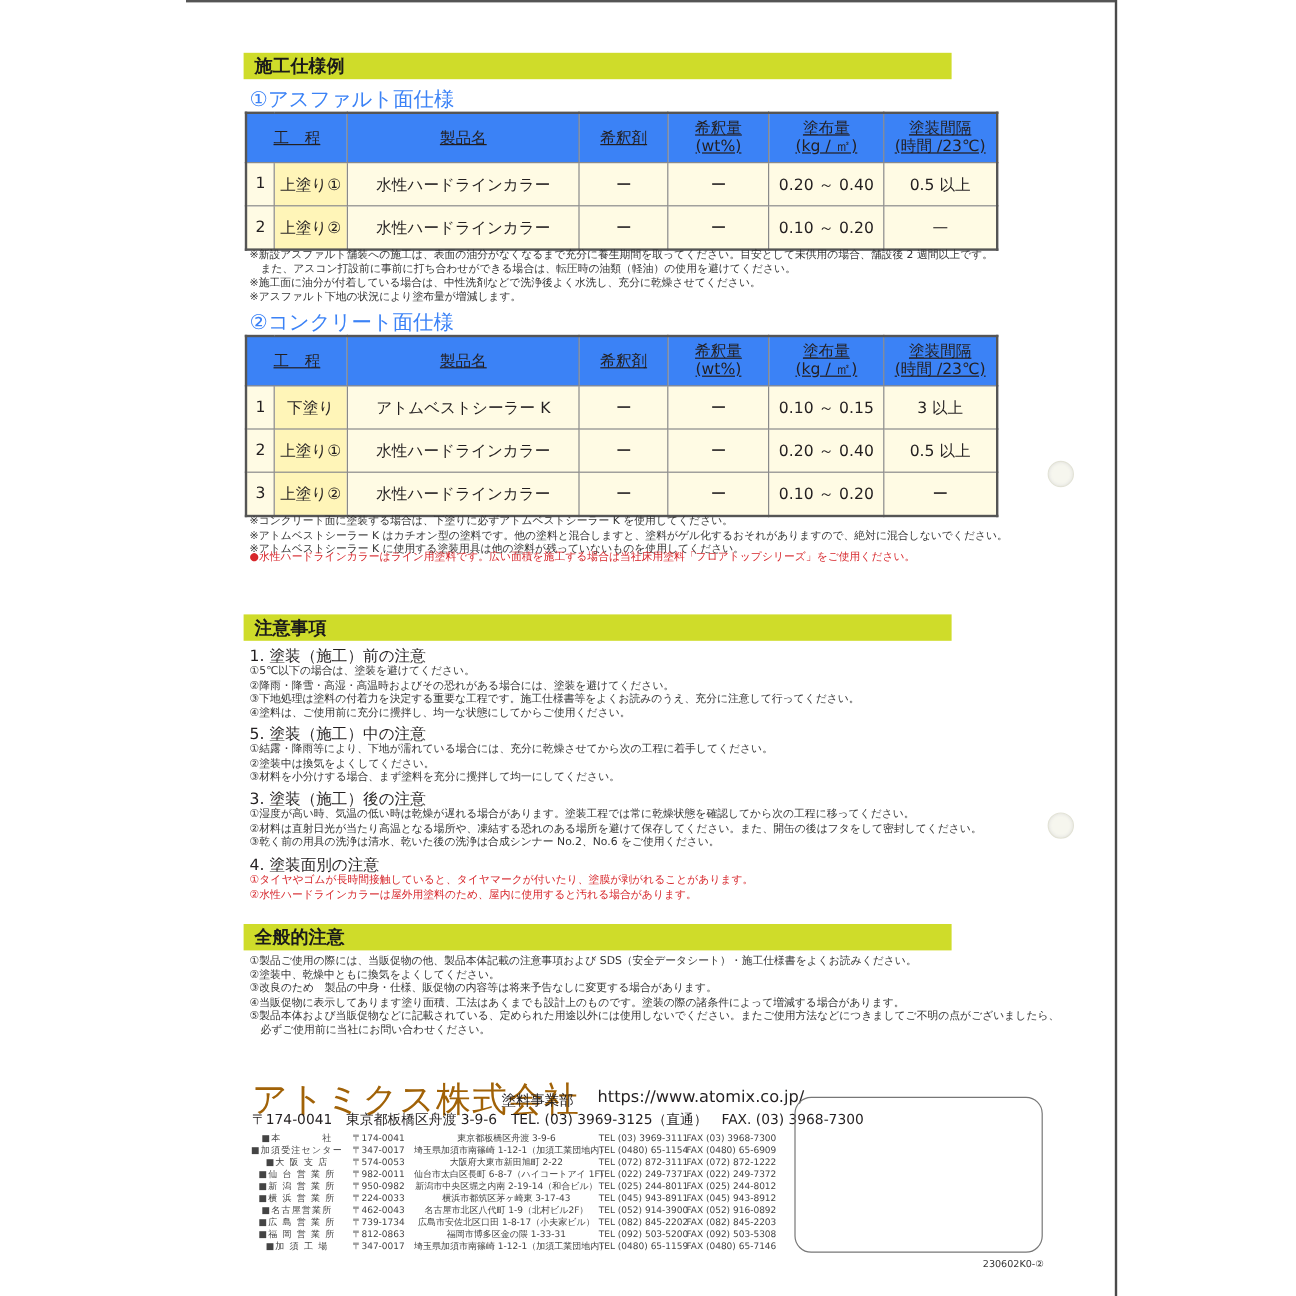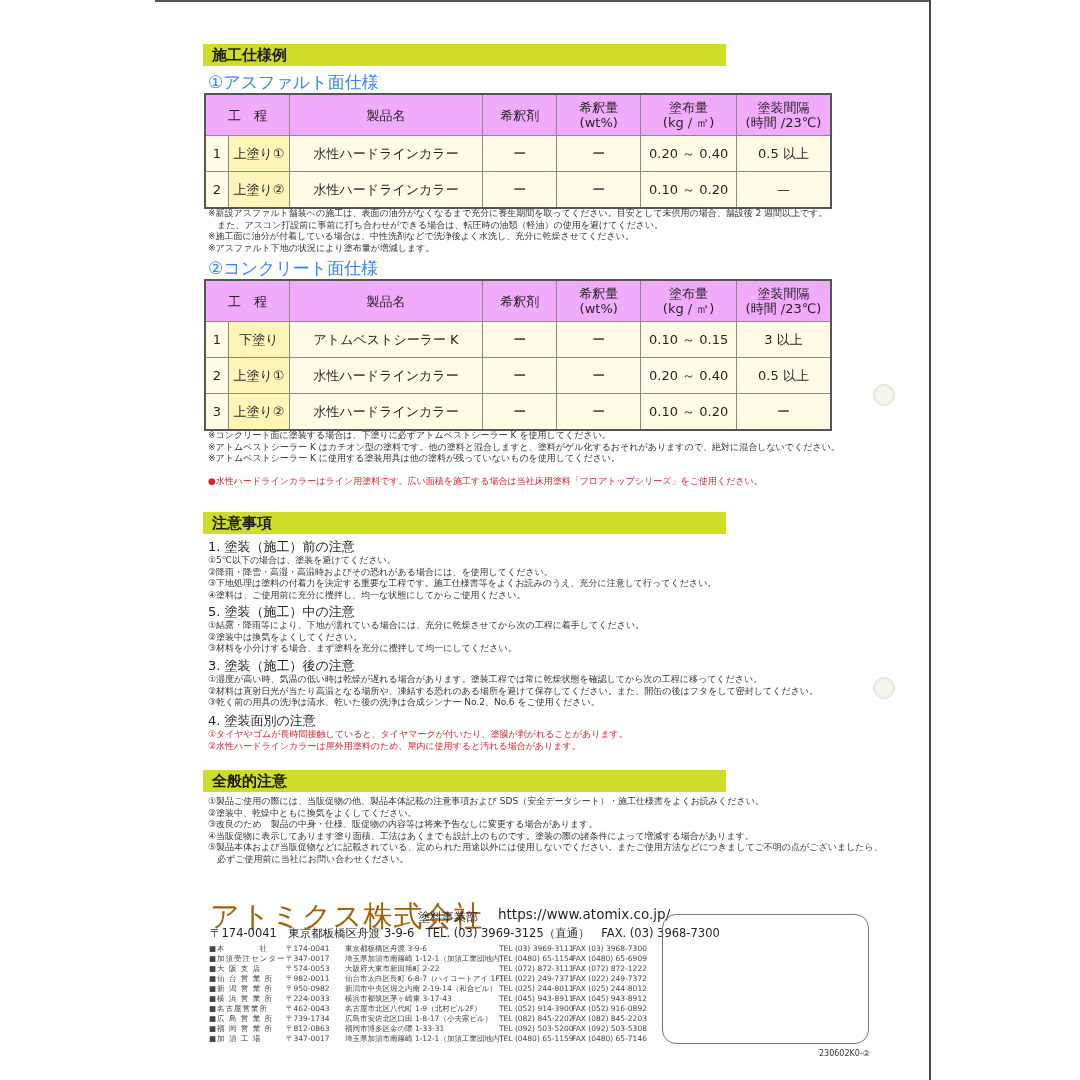--- a/index.html
+++ b/index.html
@@ -2,40 +2,40 @@
 <html><head>
 <meta charset="utf-8">
 <style>
   html, body { margin:0; padding:0; }
   body { width:1080px; height:1080px; background:#ffffff; position:relative; overflow:hidden;
          font-family:"DejaVu Sans", sans-serif; color:#231f20; }
   .topedge { position:absolute; left:155px; top:0; width:775px; height:2px; background:#555; }
   .rightedge { position:absolute; left:929px; top:0; width:2px; height:1080px; background:#4a4a4a; }
   .punch { position:absolute; left:873px; width:20px; height:20px; border-radius:50%;
            background:#f6f6ee; border:1px solid #e2e2d6; box-shadow: inset 0 0 3px #ddd; }
-  .band { position:absolute; left:203px; width:523px; height:22px; background:#cfdc2a; }
+  .band { position:absolute; left:203px; width:590px; height:22px; background:#cfdc2a; }
   .band span { position:absolute; left:9px; top:2px; font-size:15px; font-weight:bold; color:#1a1a1a; }
   .subhead { position:absolute; left:208px; font-size:17px; color:#3b82f6; }
   table.spec { position:absolute; left:204px; width:628px; border-collapse:collapse; font-size:13px; }
   table.spec td, table.spec th { border:1px solid #8a8a8a; text-align:center; padding:0; }
   table.spec { border:2px solid #555; }
-  table.spec th { background:#f0abfc; font-weight:normal; line-height:15px; height:40px; }
+  table.spec th { background:#3b82f6; font-weight:normal; line-height:15px; height:40px;text-decoration:underline; }
   table.spec td { background:#fffbe4; height:35px; }
   table.spec td.num { width:22px; background:#fffbe4; text-align:center; }
   table.spec td.step { width:60px; background:#fff5b8; }
   .notes { position:absolute; left:208px; font-size:9px; line-height:11.5px; color:#333; }
   .notes div { white-space:nowrap; }
   .red { color:#d7262b; }
   .h2 { position:absolute; left:208px; font-size:13px; color:#231f20; }
   .company { position:absolute; left:210px; top:897px; font-size:29px; letter-spacing:1px; color:#a16207; }
   .dept { position:absolute; left:418px; top:909px; font-size:12px; }
   .url { position:absolute; left:498px; top:906px; font-size:13.5px; }
   .addr { position:absolute; left:210px; top:926px; font-size:11.5px; white-space:nowrap; }
   .branches { position:absolute; left:209px; top:944px; font-size:7.5px; line-height:10px; color:#444; }
-  .branch { display:flex; white-space:nowrap; }
+  .branch { display:flex; white-space:nowrap;text-align:center; }
   .branch .name { width:77px; letter-spacing:1px; }
   .branch .zip { width:59px; }
   .branch .loc { width:154px; }
   .branch .tel { width:73px; }
   .stampbox { position:absolute; left:662px; top:914px; width:205px; height:128px;
               border:1.5px solid #777; border-radius:14px; }
   .code { position:absolute; left:819px; top:1049px; font-size:8px; color:#333; }
 </style>
 </head>
 <body>
@@ -130,32 +130,32 @@
   </tr>
 </tbody>
   </table>
 
 <div class="notes" style="top:430px">
   <div>※コンクリート面に塗装する場合は、下塗りに必ずアトムベストシーラー K を使用してください。</div>
   <div>※アトムベストシーラー K はカチオン型の塗料です。他の塗料と混合しますと、塗料がゲル化するおそれがありますので、絶対に混合しないでください。</div>
   <div>※アトムベストシーラー K に使用する塗装用具は他の塗料が残っていないものを使用してください。</div>
 </div>
 
-<div class="notes red" style="top:476px">
+<div class="notes red" style="top:460px">
   <div style="margin-bottom:4px">●水性ハードラインカラーはライン用塗料です。広い面積を施工する場合は当社床用塗料「フロアトップシリーズ」をご使用ください。</div>
 </div>
 
 <div class="band" style="top:512px">
   <span>注意事項</span>
 </div>
 
 <div class="h2" style="top:538px">1. 塗装（施工）前の注意</div>
 <div class="notes" style="top:555px">
   <div>①5℃以下の場合は、塗装を避けてください。</div>
-  <div>②降雨・降雪・高湿・高温時およびその恐れがある場合には、を使用してください。</div>
+  <div>②降雨・降雪・高湿・高温時およびその恐れがある場合には、塗装を避けてください。</div>
   <div>③下地処理は塗料の付着力を決定する重要な工程です。施工仕様書等をよくお読みのうえ、充分に注意して行ってください。</div>
   <div>④塗料は、ご使用前に充分に攪拌し、均一な状態にしてからご使用ください。</div>
 </div>
 
 <div class="h2" style="top:603px">5. 塗装（施工）中の注意</div>
 <div class="notes" style="top:620px">
   <div>①結露・降雨等により、下地が濡れている場合には、充分に乾燥させてから次の工程に着手してください。</div>
   <div>②塗装中は換気をよくしてください。</div>
   <div>③材料を小分けする場合、まず塗料を充分に攪拌して均一にしてください。</div>
 </div>

